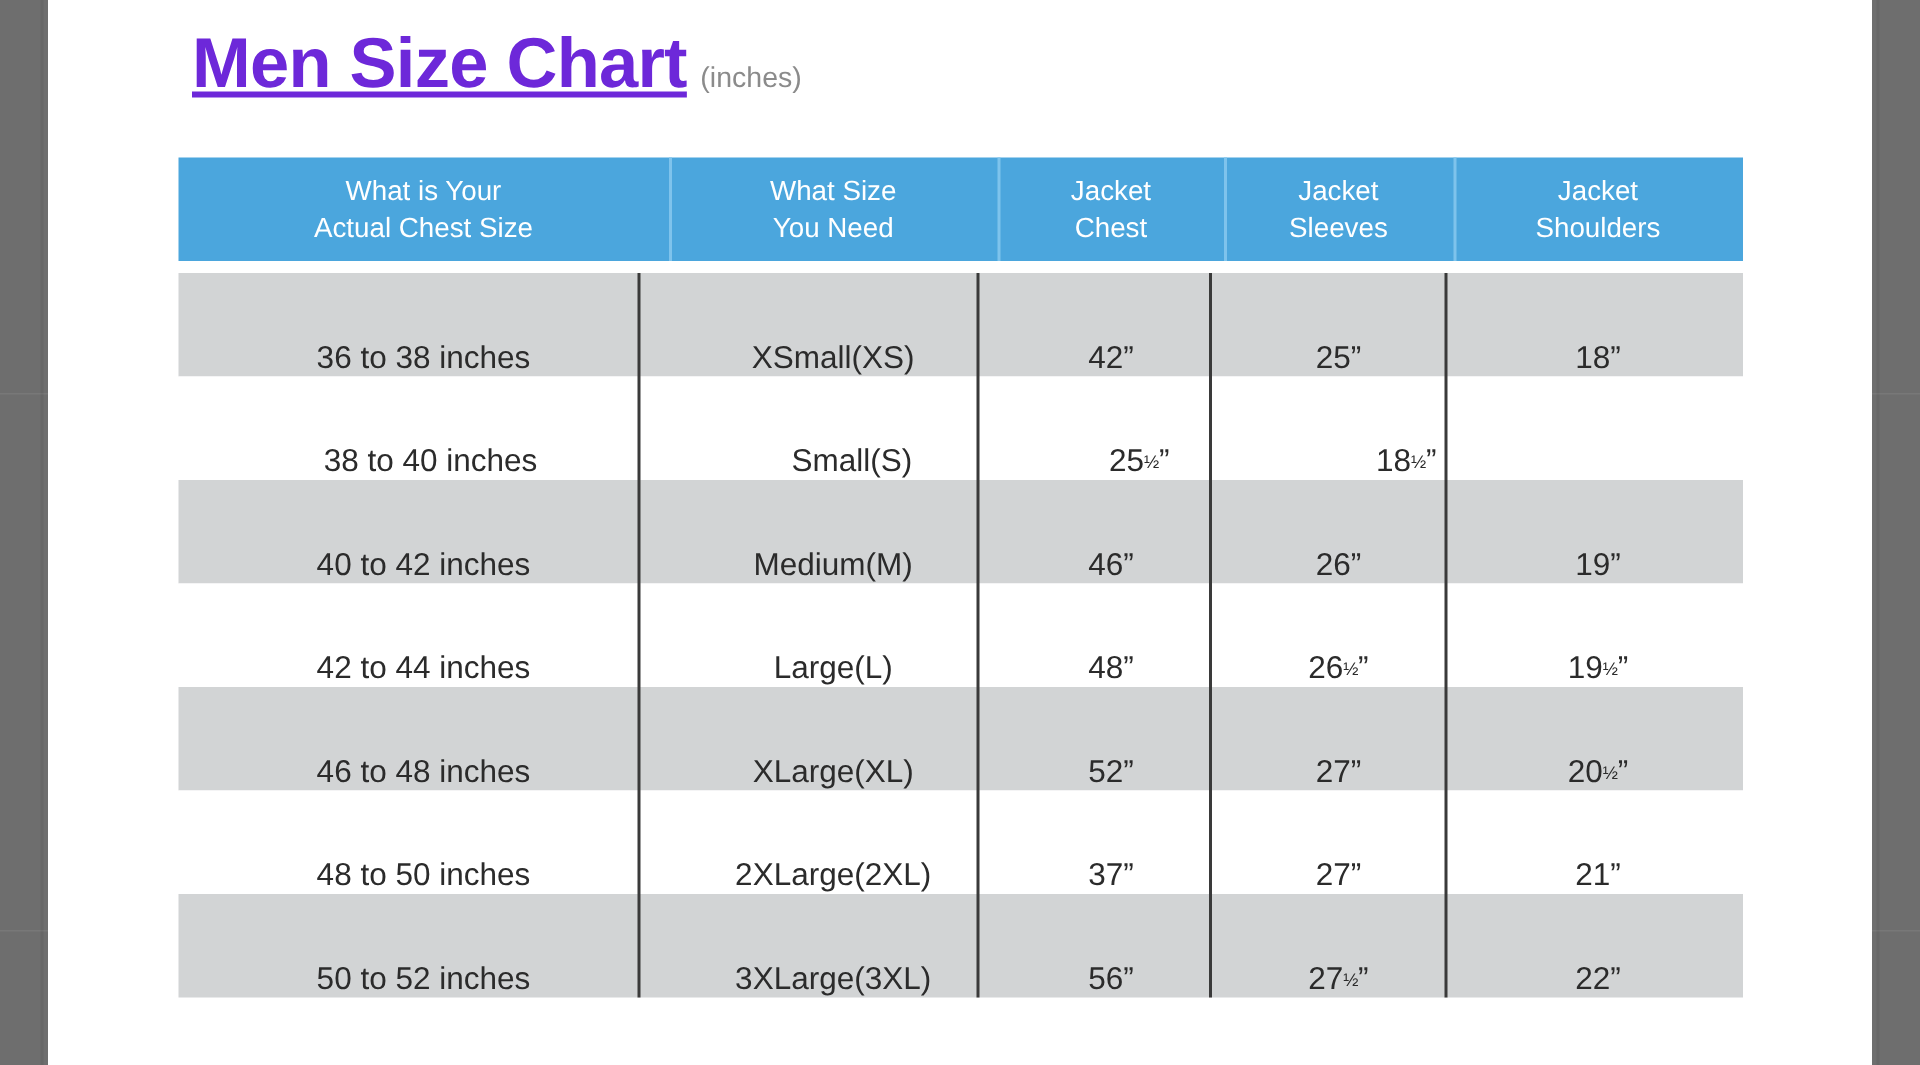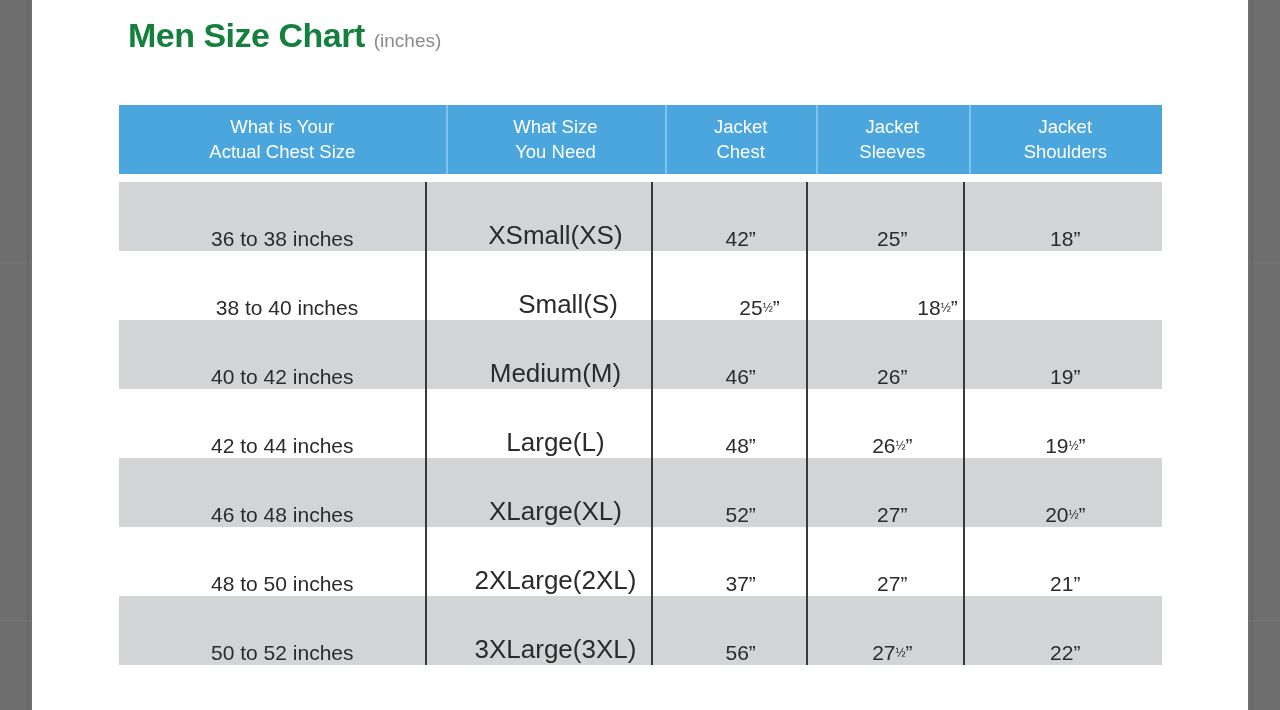--- a/index.html
+++ b/index.html
@@ -57,25 +57,26 @@
   
   .title-row {
     position: absolute;
     left: 96px;
     top: 18px;
     display: flex;
     align-items: baseline;
     white-space: nowrap;
   }
   .title-main {
-    font-size: 34px;
+    font-size: 47px;
     font-weight: bold;
-    color: #15803d;
+    color: #6d28d9;
     letter-spacing: -0.5px;
     line-height: 1;
+    text-decoration: underline;
   }
   .title-sub {
     font-size: 19px;
     color: #8b8b8b;
     margin-left: 9px;
     line-height: 1;
   }
 
   
   .table {
@@ -129,21 +130,21 @@
   .cell {
     display: flex;
     align-items: center;
     justify-content: center;
     color: #2b2b2b;
     font-size: 21px;
     position: relative;
     box-sizing: border-box;
     white-space: nowrap;
   }
-  .cell.size-label { font-size: 26px; }
+  .cell.size-label { font-size: 21px; }
 
   
   .divider-layer {
     position: absolute;
     left: 0;
     top: 0;
     width: 100%;
     height: 100%;
     pointer-events: none;
   }

